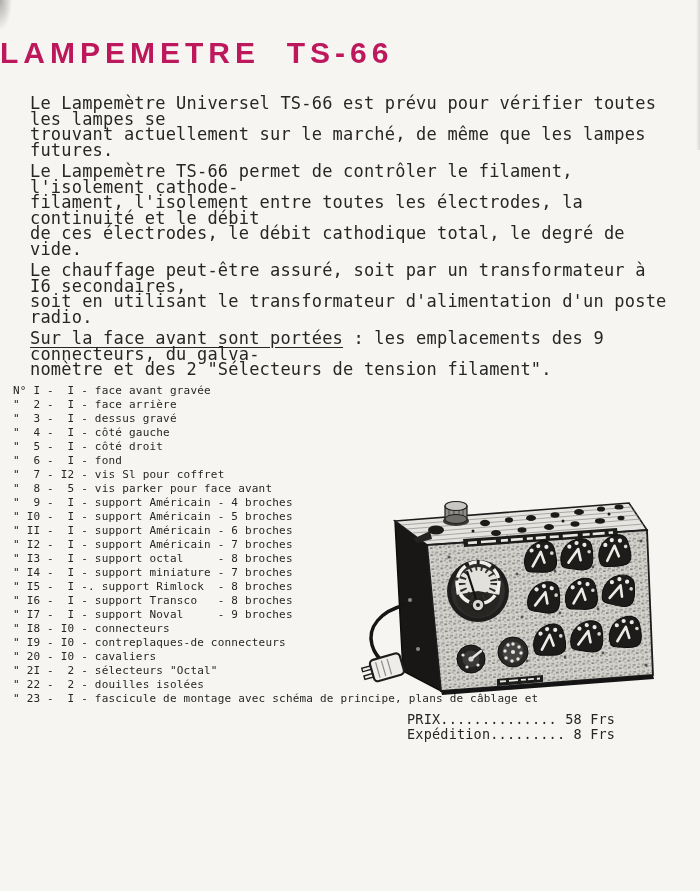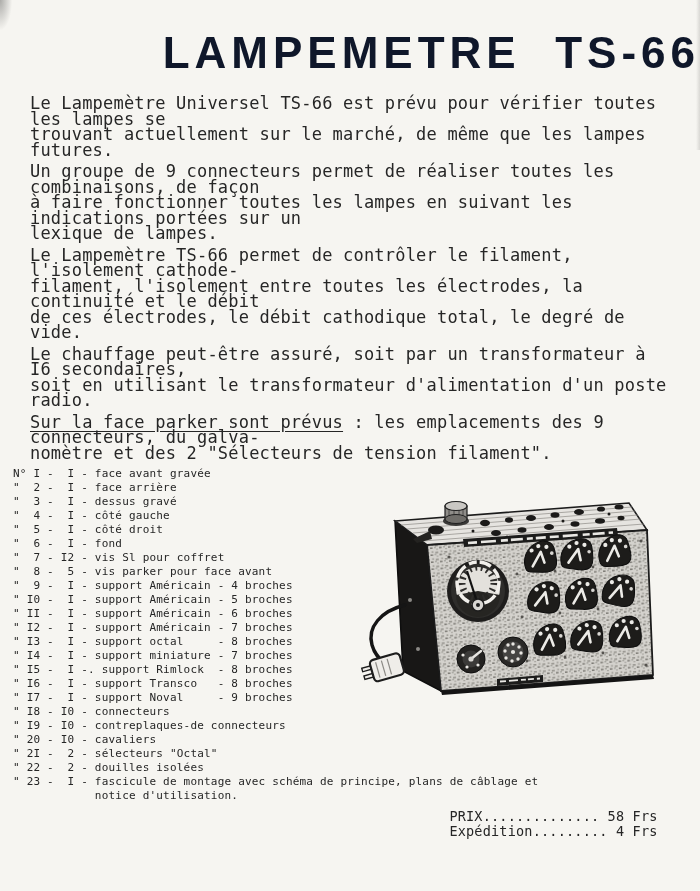--- a/index.html
+++ b/index.html
@@ -7,63 +7,60 @@
     width:700px;height:891px;position:relative;overflow:hidden;
     background:#f6f5f1;
     font-family:"DejaVu Sans Mono", monospace;
   }
   .smudge-tl{position:absolute;left:0;top:0;width:12px;height:30px;
     background:radial-gradient(ellipse at 0 0,#6f6f6d 0%,rgba(246,245,241,0) 72%);
     opacity:.55;}
   .edge-r{position:absolute;right:0;top:0;width:4px;height:150px;
     background:linear-gradient(to left,#d9d8d4,rgba(246,245,241,0));}
   h1.title{
-    margin:33px 0 0;text-align:right;
+    margin:33px 0 0;text-align:left;
     font-family:"Liberation Sans", sans-serif;
-    font-weight:bold;font-size:44px;line-height:40px;
-    letter-spacing:5px;color:#0f172a;white-space:pre;
+    font-weight:bold;font-size:30px;line-height:40px;
+    letter-spacing:5px;color:#be185d;white-space:pre;
   }
   .body-text{margin:23px 0 0 13px;width:676px;}
   .para{
     margin:0 17px 6px;white-space:pre-wrap;
     font-size:17px;line-height:15.5px;letter-spacing:.2px;color:#262626;
   }
   .para .lead{text-decoration:underline;text-underline-offset:3px;}
   .parts{margin:2px 0 0 13px;}
   .part-line{
     white-space:pre;font-size:11px;line-height:14px;
     letter-spacing:.2px;color:#262626;
   }
-  .price{margin:6px 0 0 407px;text-align:center;}
+  .price{margin:6px 0 0 407px;}
   .price-line{
     white-space:pre;font-size:13.5px;line-height:15px;
     letter-spacing:.2px;color:#262626;
   }
   .device{position:absolute;left:357px;top:479px;width:311px;height:243px;}
 </style>
 </head>
 <body>
 
 <div class="smudge-tl"></div>
 <div class="edge-r"></div>
 
 <h1 class="title">LAMPEMETRE  TS-66</h1>
 
 <div class="body-text">
     <p class="para"><span>Le Lampemètre Universel TS-66 est prévu pour vérifier toutes les lampes se
 trouvant actuellement sur le marché, de même que les lampes futures.</span></p>
-    <p class="para"><span>Un groupe de 9 connecteurs permet de réaliser toutes les combinaisons, de façon
-à faire fonctionner toutes les lampes en suivant les indications portées sur un
-lexique de lampes.</span></p>
     <p class="para"><span>Le Lampemètre TS-66 permet de contrôler le filament, l'isolement cathode-
 filament, l'isolement entre toutes les électrodes, la continuité et le débit
 de ces électrodes, le débit cathodique total, le degré de vide.</span></p>
     <p class="para"><span>Le chauffage peut-être assuré, soit par un transformateur à I6 secondaires,
 soit en utilisant le transformateur d'alimentation d'un poste radio.</span></p>
-    <p class="para"><span class="lead">Sur la face parker sont prévus</span><span> : les emplacements des 9 connecteurs, du galva-
+    <p class="para"><span class="lead">Sur la face avant sont portées</span><span> : les emplacements des 9 connecteurs, du galva-
 nomètre et des 2 "Sélecteurs de tension filament".</span></p>
   </div>
 
 <div class="parts">
     <div class="part-line">N° I -  I - face avant gravée</div>
     <div class="part-line">"  2 -  I - face arrière</div>
     <div class="part-line">"  3 -  I - dessus gravé</div>
     <div class="part-line">"  4 -  I - côté gauche</div>
     <div class="part-line">"  5 -  I - côté droit</div>
     <div class="part-line">"  6 -  I - fond</div>
@@ -77,26 +74,25 @@
     <div class="part-line">" I4 -  I - support miniature - 7 broches</div>
     <div class="part-line">" I5 -  I -. support Rimlock  - 8 broches</div>
     <div class="part-line">" I6 -  I - support Transco   - 8 broches</div>
     <div class="part-line">" I7 -  I - support Noval     - 9 broches</div>
     <div class="part-line">" I8 - I0 - connecteurs</div>
     <div class="part-line">" I9 - I0 - contreplaques-de connecteurs</div>
     <div class="part-line">" 20 - I0 - cavaliers</div>
     <div class="part-line">" 2I -  2 - sélecteurs "Octal"</div>
     <div class="part-line">" 22 -  2 - douilles isolées</div>
     <div class="part-line">" 23 -  I - fascicule de montage avec schéma de principe, plans de câblage et</div>
-    <div class="part-line">            notice d'utilisation.</div>
   </div>
 
 <div class="price">
     <div class="price-line">PRIX.............. 58 Frs</div>
-    <div class="price-line">Expédition......... 4 Frs</div>
+    <div class="price-line">Expédition......... 8 Frs</div>
   </div>
 
 <svg class="device" viewBox="0 0 311 243" xmlns="http://www.w3.org/2000/svg" aria-hidden="true">
   <defs>
     <pattern id="crk" width="9" height="7" patternUnits="userSpaceOnUse" patternTransform="rotate(-4)">
       <rect width="9" height="7" fill="#d4d2cd"></rect>
       <rect x="1" y="1" width="3" height="1.6" fill="#97958f"></rect>
       <rect x="5" y="3.5" width="2.6" height="1.4" fill="#74726c"></rect>
       <rect x="2" y="5" width="2" height="1.2" fill="#aaa8a2"></rect>
       <rect x="6.5" y="0.5" width="1.7" height="1.2" fill="#8a8882"></rect>

